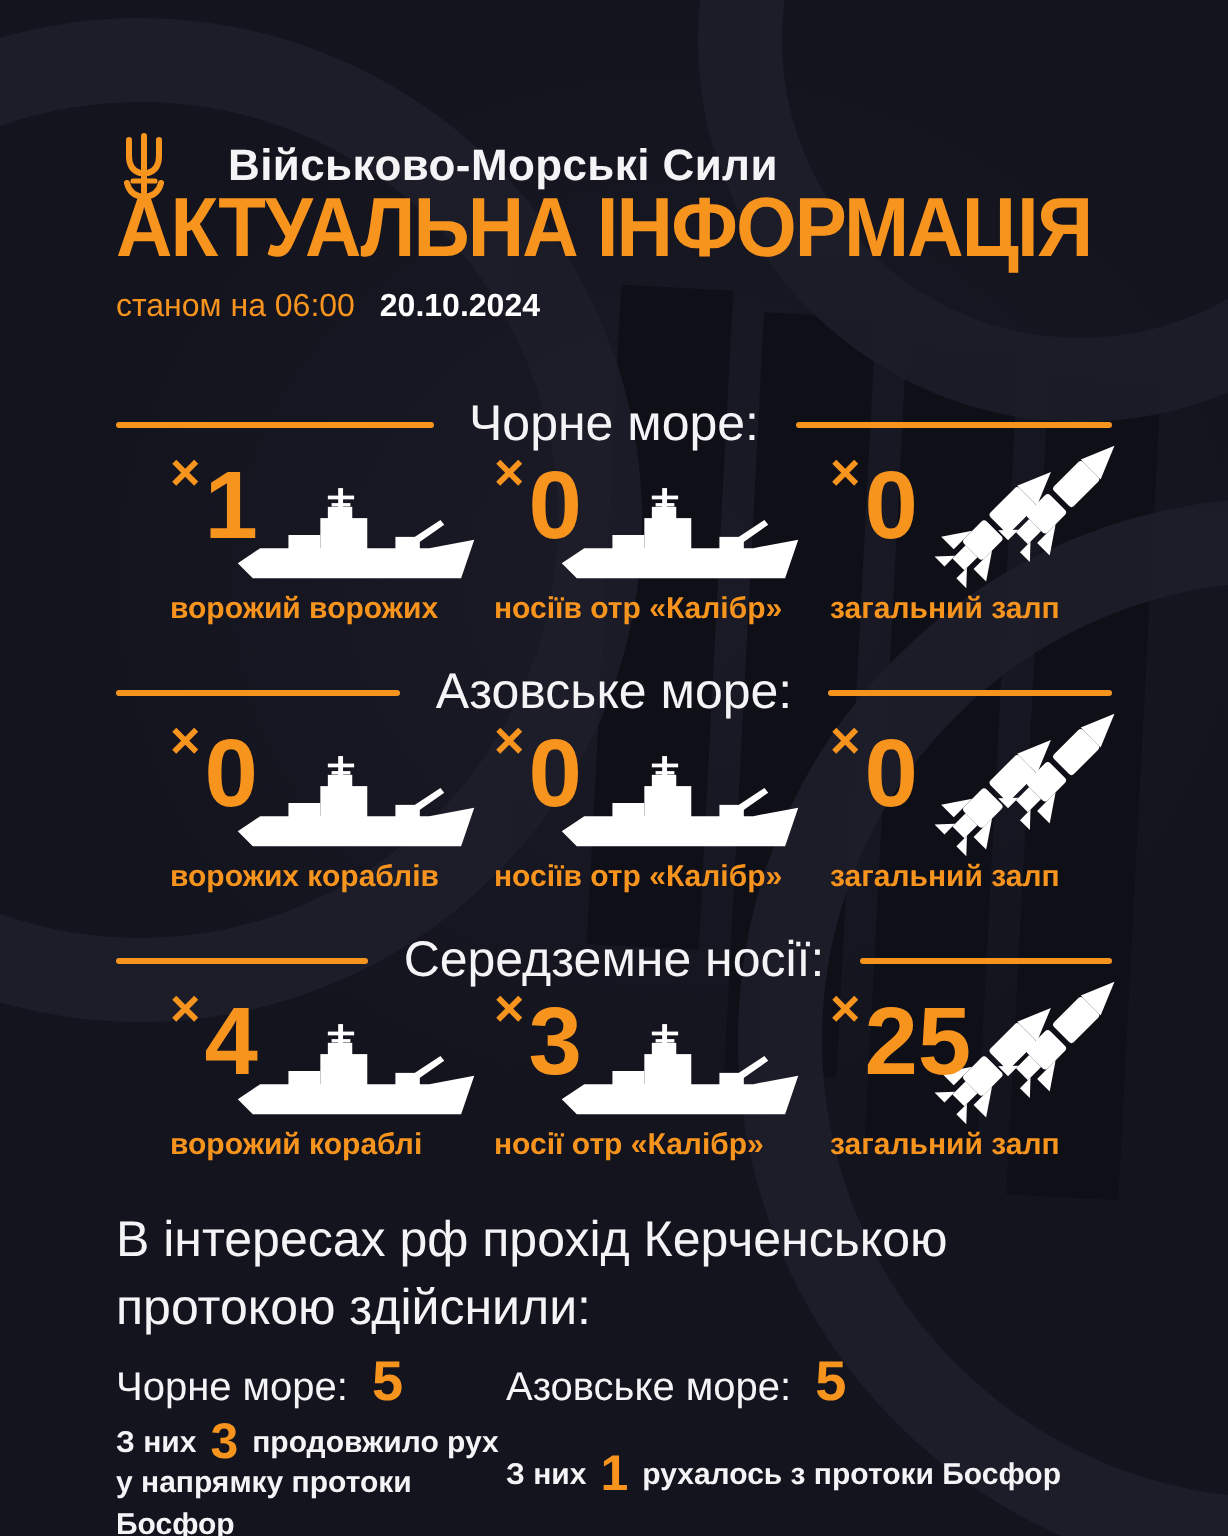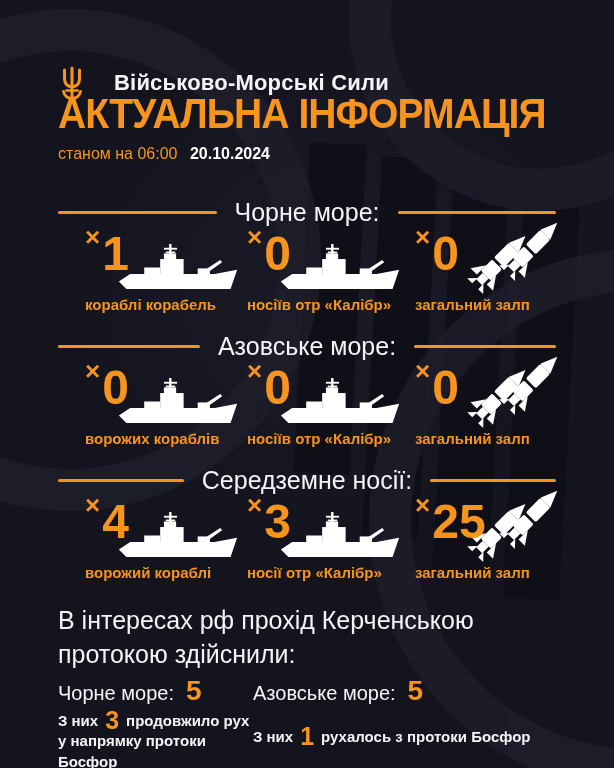--- a/index.html
+++ b/index.html
@@ -145,21 +145,21 @@
         <div class="line"></div>
       </div>
       <div class="stats-row">
         <div class="stat indent">
           <div class="stat-visual">
             <div class="stat-num"><span class="mult">×</span><span class="val">1</span></div>
             <svg class="icon-wrap icon-ship" viewBox="0 0 130 50">
                 <use href="#ship"></use>
               </svg>
           </div>
-          <div class="stat-label">кораблі корабель</div>
+          <div class="stat-label">ворожий ворожих</div>
         </div>
         <div class="stat">
           <div class="stat-visual">
             <div class="stat-num"><span class="mult">×</span><span class="val">0</span></div>
             <svg class="icon-wrap icon-ship" viewBox="0 0 130 50">
                 <use href="#ship"></use>
               </svg>
           </div>
           <div class="stat-label">носіїв отр «Калібр»</div>
         </div>

